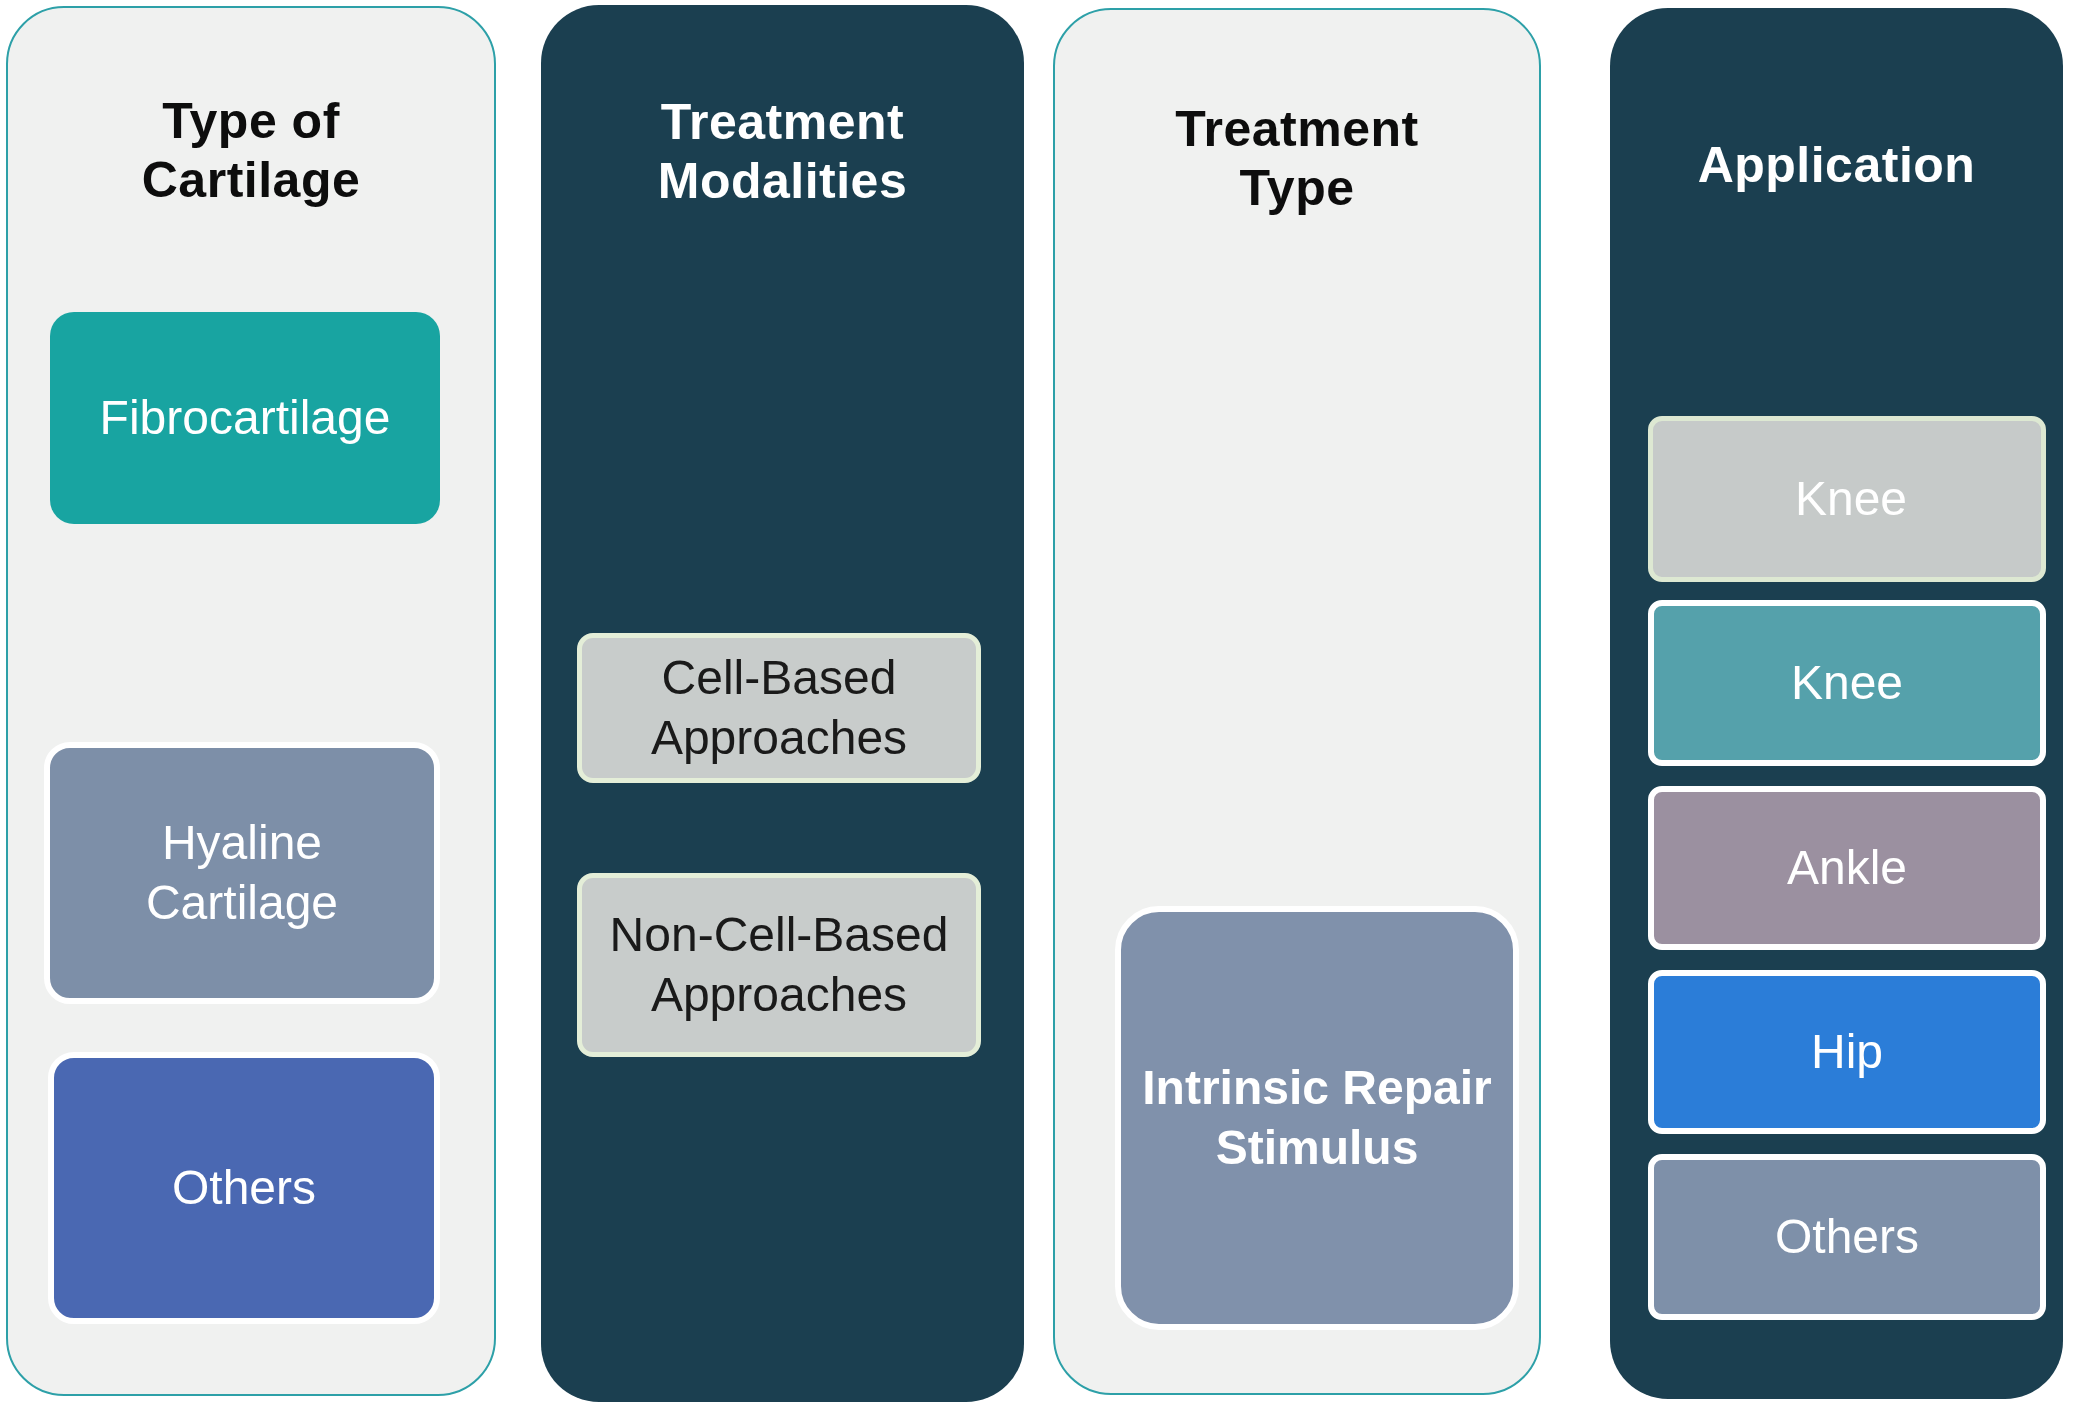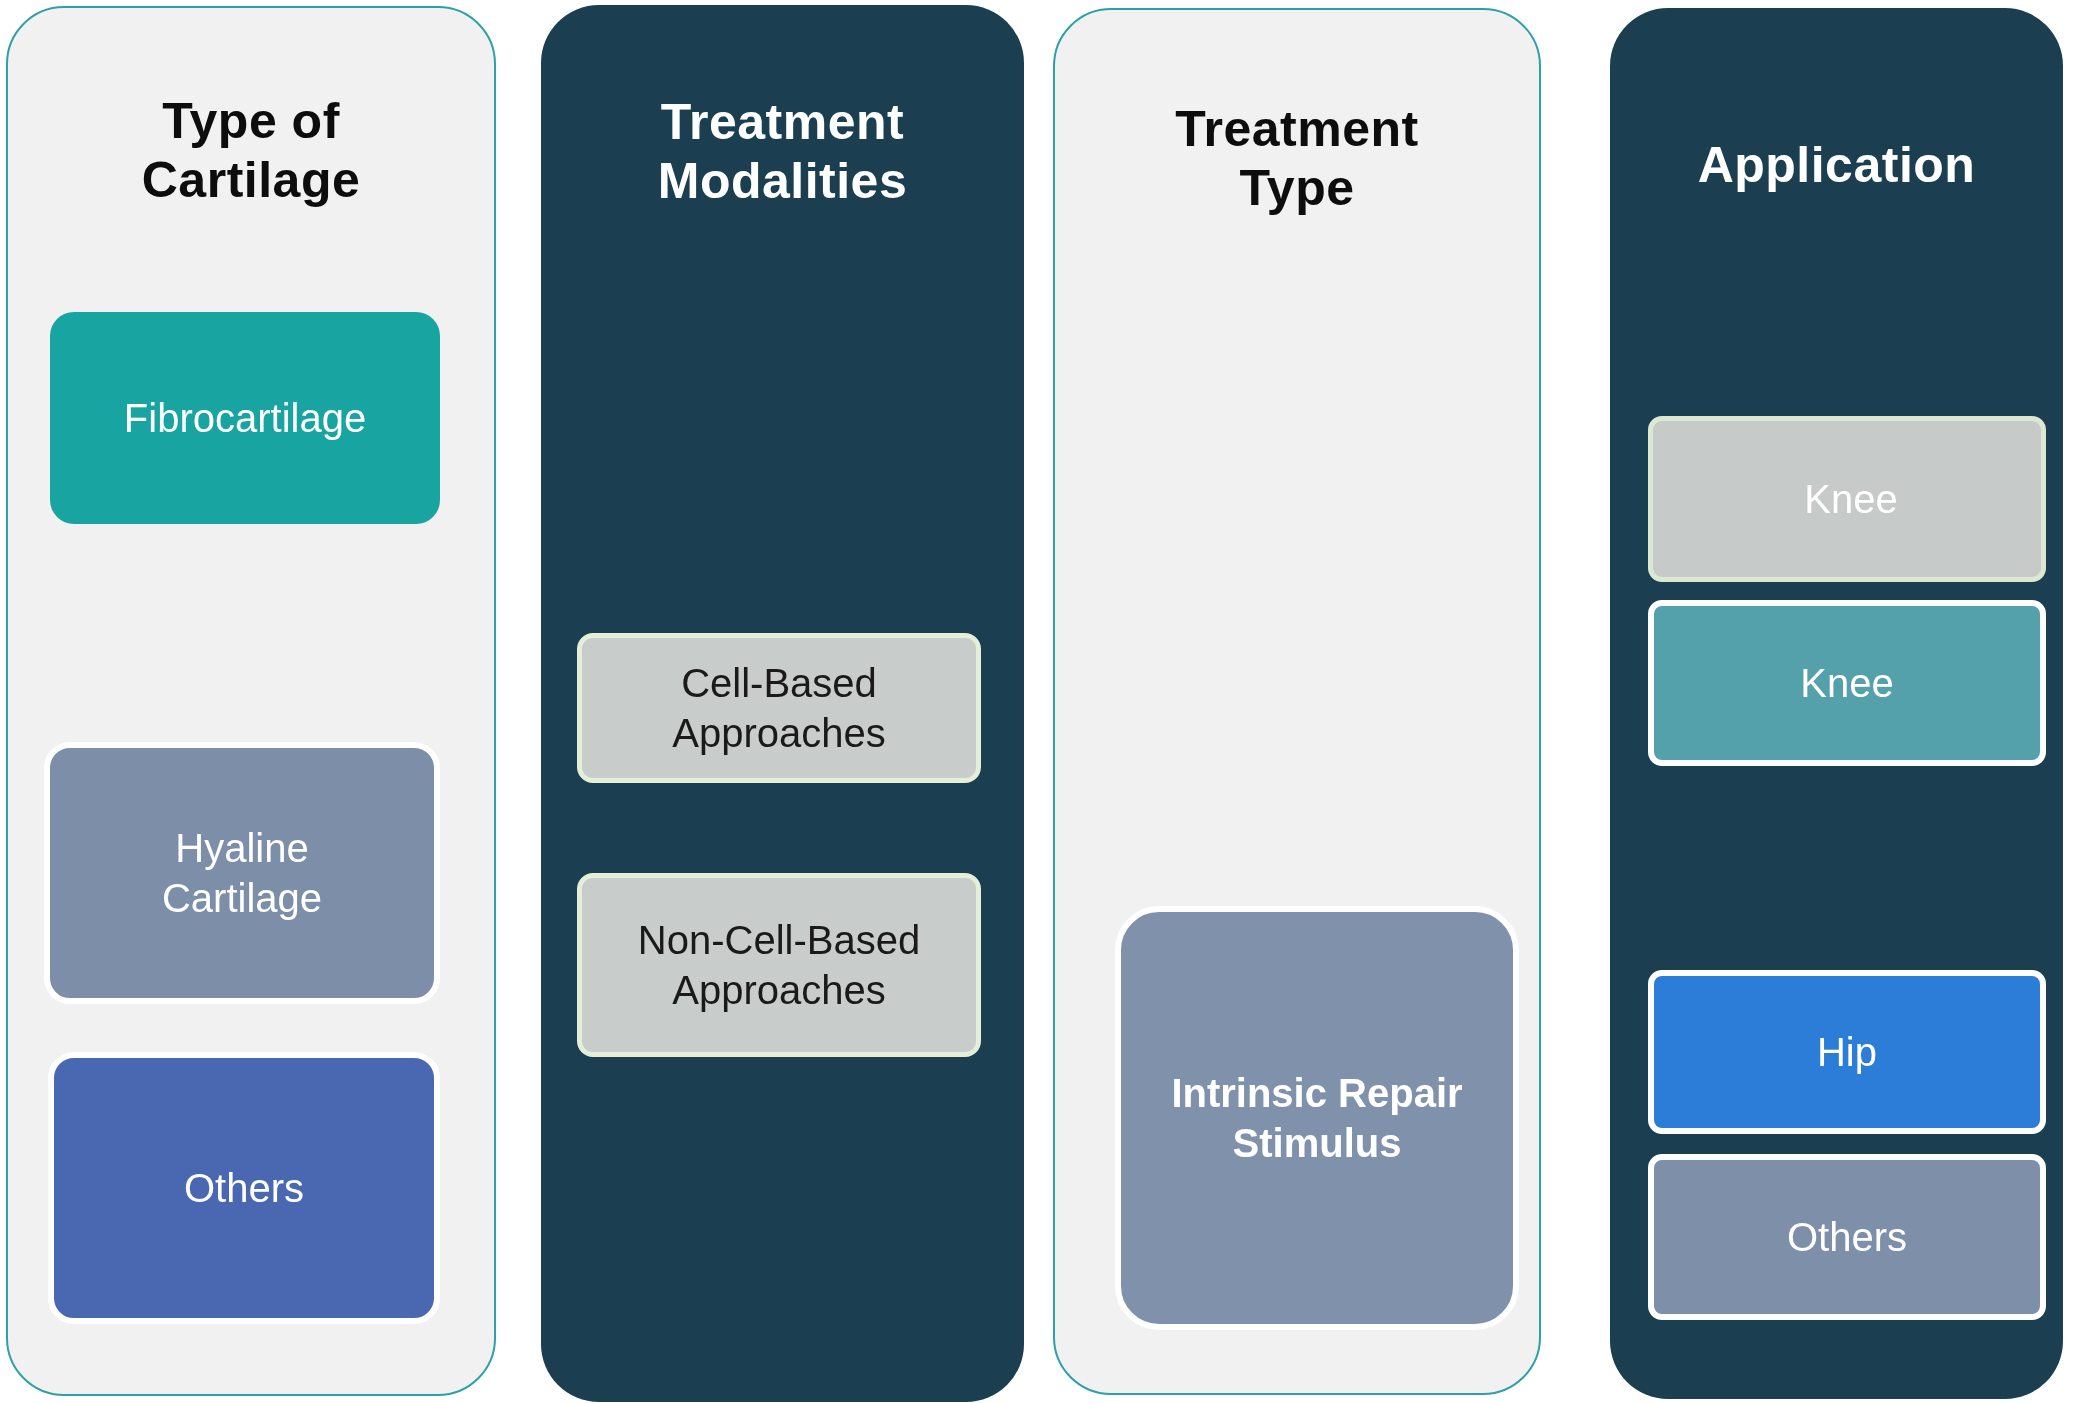--- a/index.html
+++ b/index.html
@@ -21,21 +21,21 @@
   .col-2 .col-title{top:88px;}
   .col-3 .col-title{top:90px;}
   .col-4 .col-title{top:128px;}
 
   .box{
     position:absolute;box-sizing:border-box;
     display:flex;align-items:center;justify-content:center;
     text-align:center;border:6px solid #ffffff;
   }
   .box .node-label{
-    font-size:40px;line-height:1.25;white-space:pre-line;display:block;
+    font-size:48px;line-height:1.25;white-space:pre-line;display:block;
   }
 
   
   .fibro   {left:42px;top:304px; width:390px;height:212px;border-radius:24px;}
   .hyaline {left:36px;top:734px; width:396px;height:262px;border-radius:26px;}
   .others1 {left:40px;top:1044px;width:392px;height:272px;border-radius:26px;}
 
   
   .cellb, .noncellb{border-width:5px;border-style:solid;border-radius:16px;}
   .cellb   {left:36px;top:582px;width:404px;height:150px;}
@@ -96,20 +96,23 @@
   </section>
 
   <section class="column col-4" style="background: rgb(27, 63, 80); border: none;">
     <h2 class="col-title" style="color: rgb(255, 255, 255);">Application</h2>
     <div class="box app-box knee" style="background: rgb(198, 202, 201); border-color: rgb(221, 232, 210); padding-left: 8px;">
       <span class="node-label" style="color: rgb(255, 255, 255);">Knee</span>
     </div>
     <div class="box app-box spine" style="background: rgb(85, 161, 171); border-color: rgb(255, 255, 255);">
       <span class="node-label" style="color: rgb(255, 255, 255);">Knee</span>
     </div>
+    <div class="box app-box ankle" style="background: rgb(155, 144, 160); border-color: rgb(255, 255, 255);">
+      <span class="node-label" style="color: rgb(255, 255, 255);">Ankle</span>
+    </div>
     <div class="box app-box hip" style="background: rgb(43, 125, 216); border-color: rgb(255, 255, 255);">
       <span class="node-label" style="color: rgb(255, 255, 255);">Hip</span>
     </div>
     <div class="box app-box others4" style="background: rgb(126, 144, 169); border-color: rgb(255, 255, 255);">
       <span class="node-label" style="color: rgb(255, 255, 255);">Others</span>
     </div>
   </section>
 
 </div>
 

